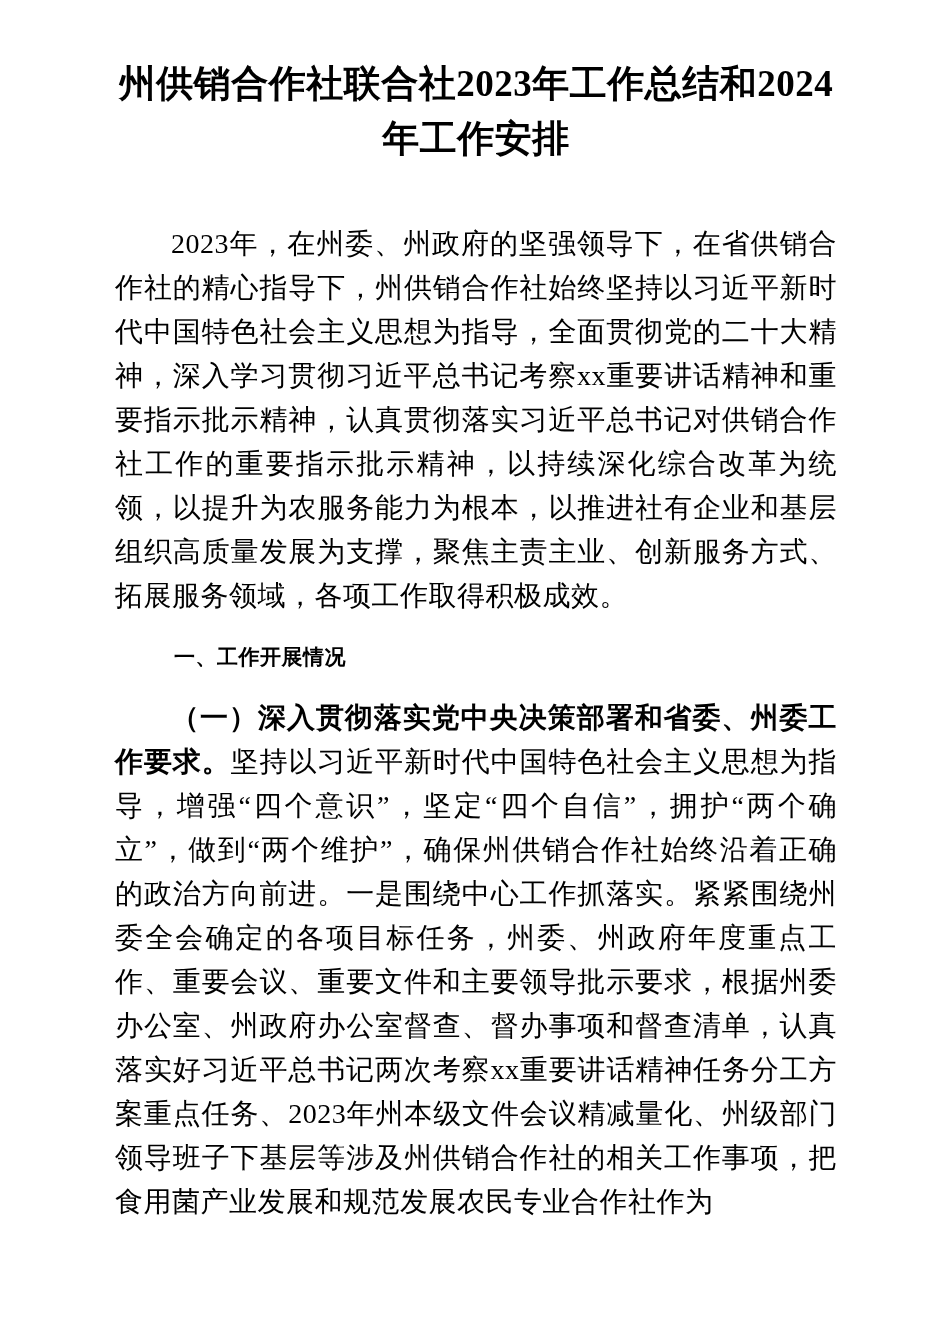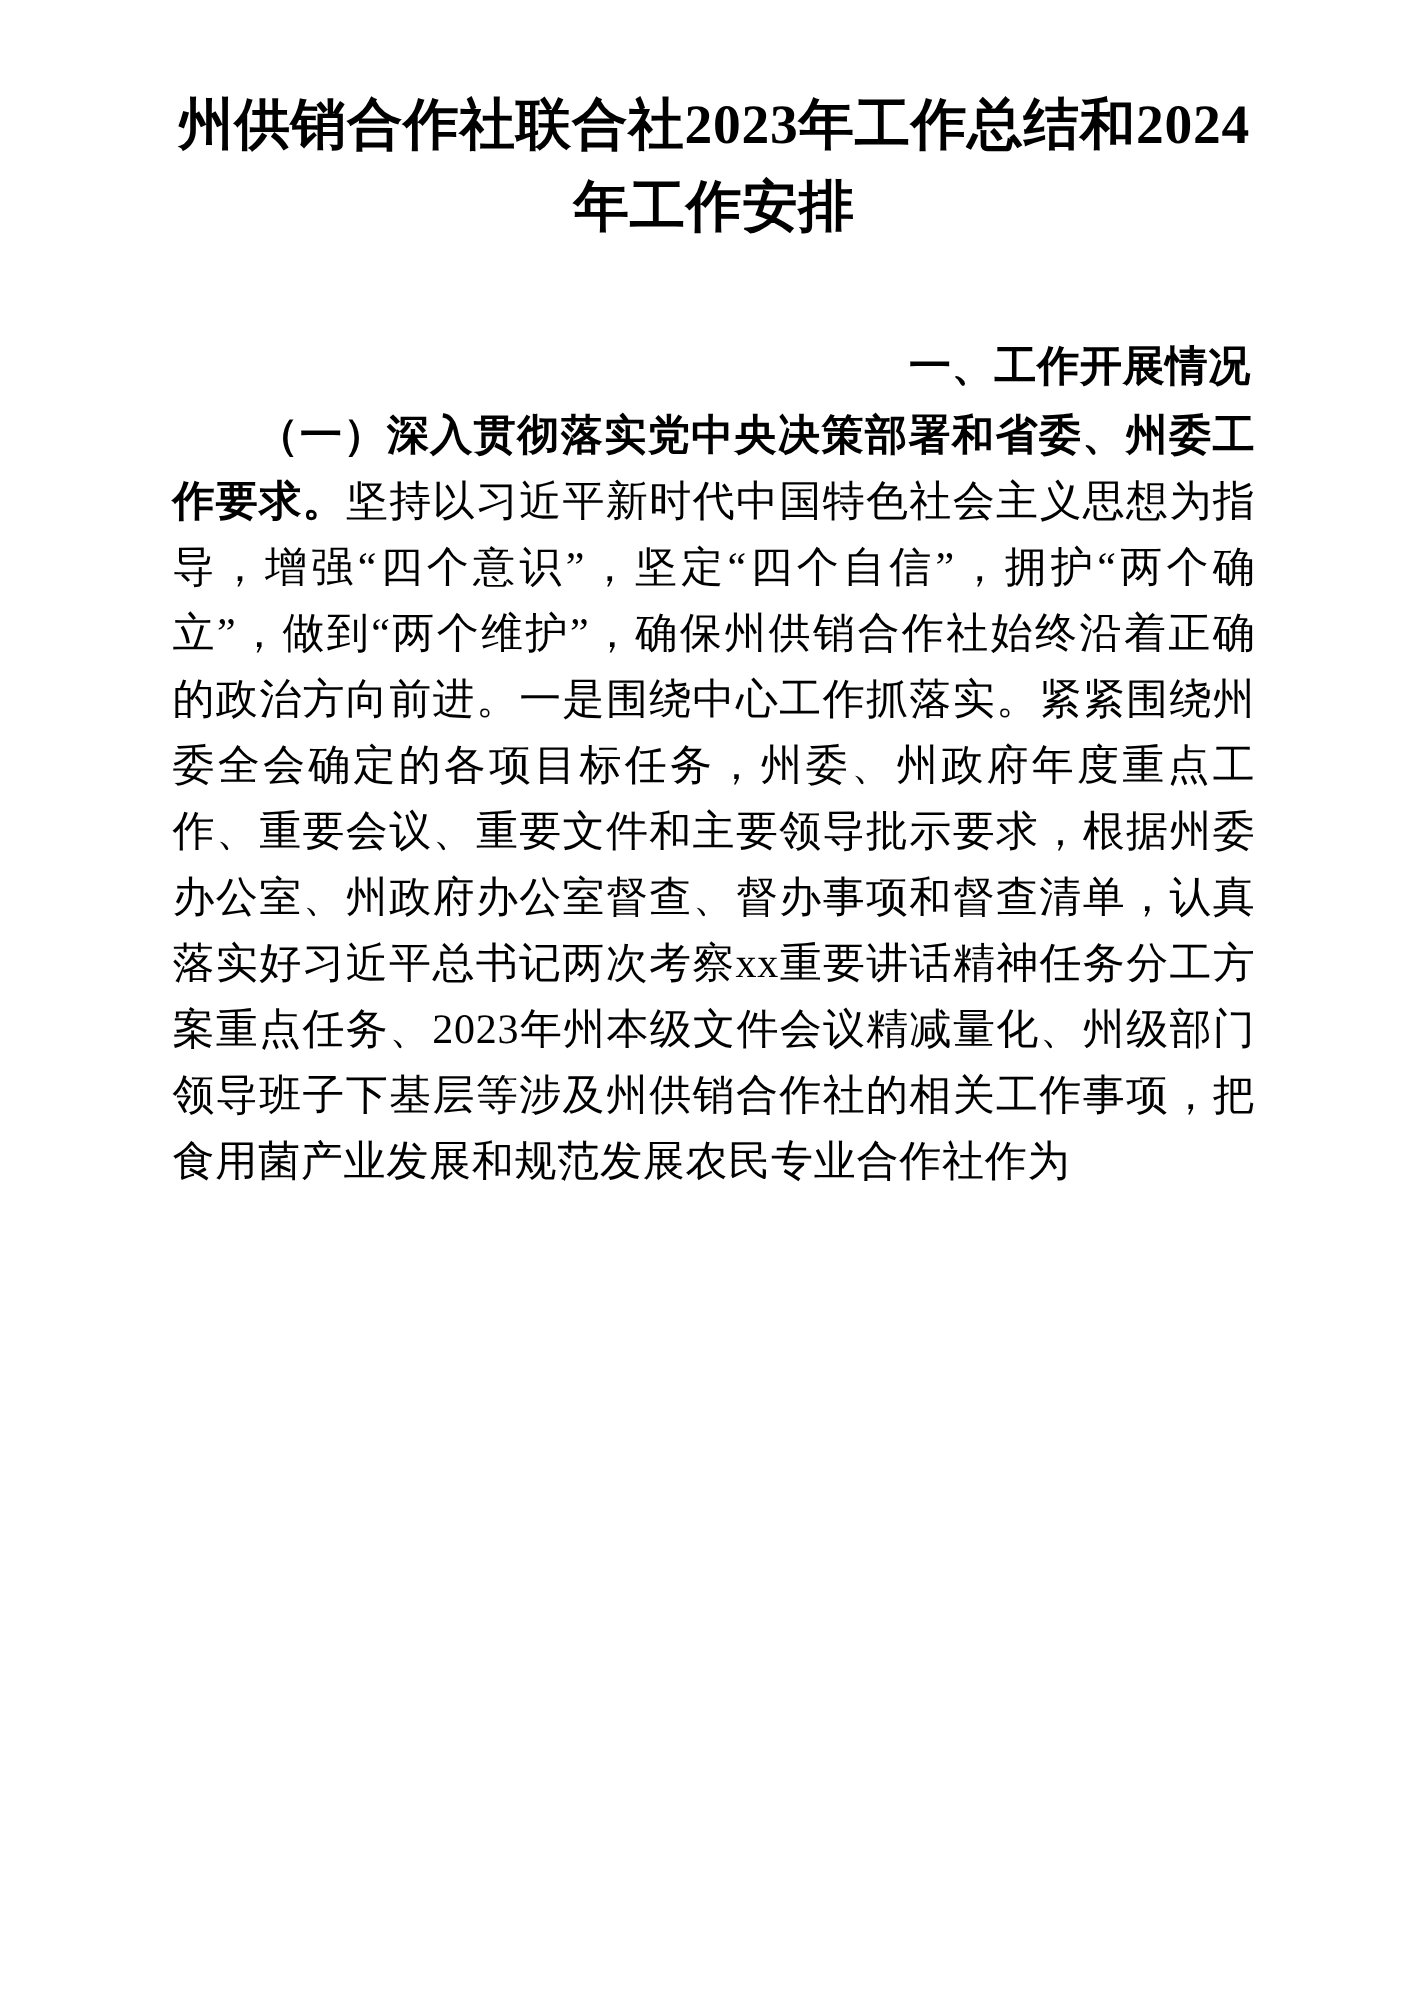--- a/index.html
+++ b/index.html
@@ -31,38 +31,38 @@
   .para {
     margin: 0;
     font-size: 28px;
     line-height: 44px;
     text-align: justify;
     text-indent: 2em;
     letter-spacing: 0.5px;
     word-break: break-all;
   }
   .section-heading {
-    margin: 3px;
-    font-size: 28px;
+    margin: 17px;
+    font-size: 21px;
     line-height: 44px;
     font-weight: bold;
     text-indent: 2em;
     letter-spacing: 0.5px;
     font-family: "Liberation Sans", "DejaVu Sans", sans-serif;
-    text-align: right;
   }
   .para-lead {
     font-weight: bold;
   }
 </style>
 </head>
 <body>
 
 <div class="page">
 
   <h1 class="doc-title">州供销合作社联合社2023年工作总结和2024年工作安排</h1>
 
+  <p class="para">2023年，在州委、州政府的坚强领导下，在省供销合作社的精心指导下，州供销合作社始终坚持以习近平新时代中国特色社会主义思想为指导，全面贯彻党的二十大精神，深入学习贯彻习近平总书记考察xx重要讲话精神和重要指示批示精神，认真贯彻落实习近平总书记对供销合作社工作的重要指示批示精神，以持续深化综合改革为统领，以提升为农服务能力为根本，以推进社有企业和基层组织高质量发展为支撑，聚焦主责主业、创新服务方式、拓展服务领域，各项工作取得积极成效。</p>
 
   <h2 class="section-heading">一、工作开展情况</h2>
 
   <p class="para"><strong class="para-lead">（一）深入贯彻落实党中央决策部署和省委、州委工作要求。</strong><span>坚持以习近平新时代中国特色社会主义思想为指导，增强“四个意识”，坚定“四个自信”，拥护“两个确立”，做到“两个维护”，确保州供销合作社始终沿着正确的政治方向前进。一是围绕中心工作抓落实。紧紧围绕州委全会确定的各项目标任务，州委、州政府年度重点工作、重要会议、重要文件和主要领导批示要求，根据州委办公室、州政府办公室督查、督办事项和督查清单，认真落实好习近平总书记两次考察xx重要讲话精神任务分工方案重点任务、2023年州本级文件会议精减量化、州级部门领导班子下基层等涉及州供销合作社的相关工作事项，把食用菌产业发展和规范发展农民专业合作社作为</span></p>
 
 </div>
 
 </body></html>

